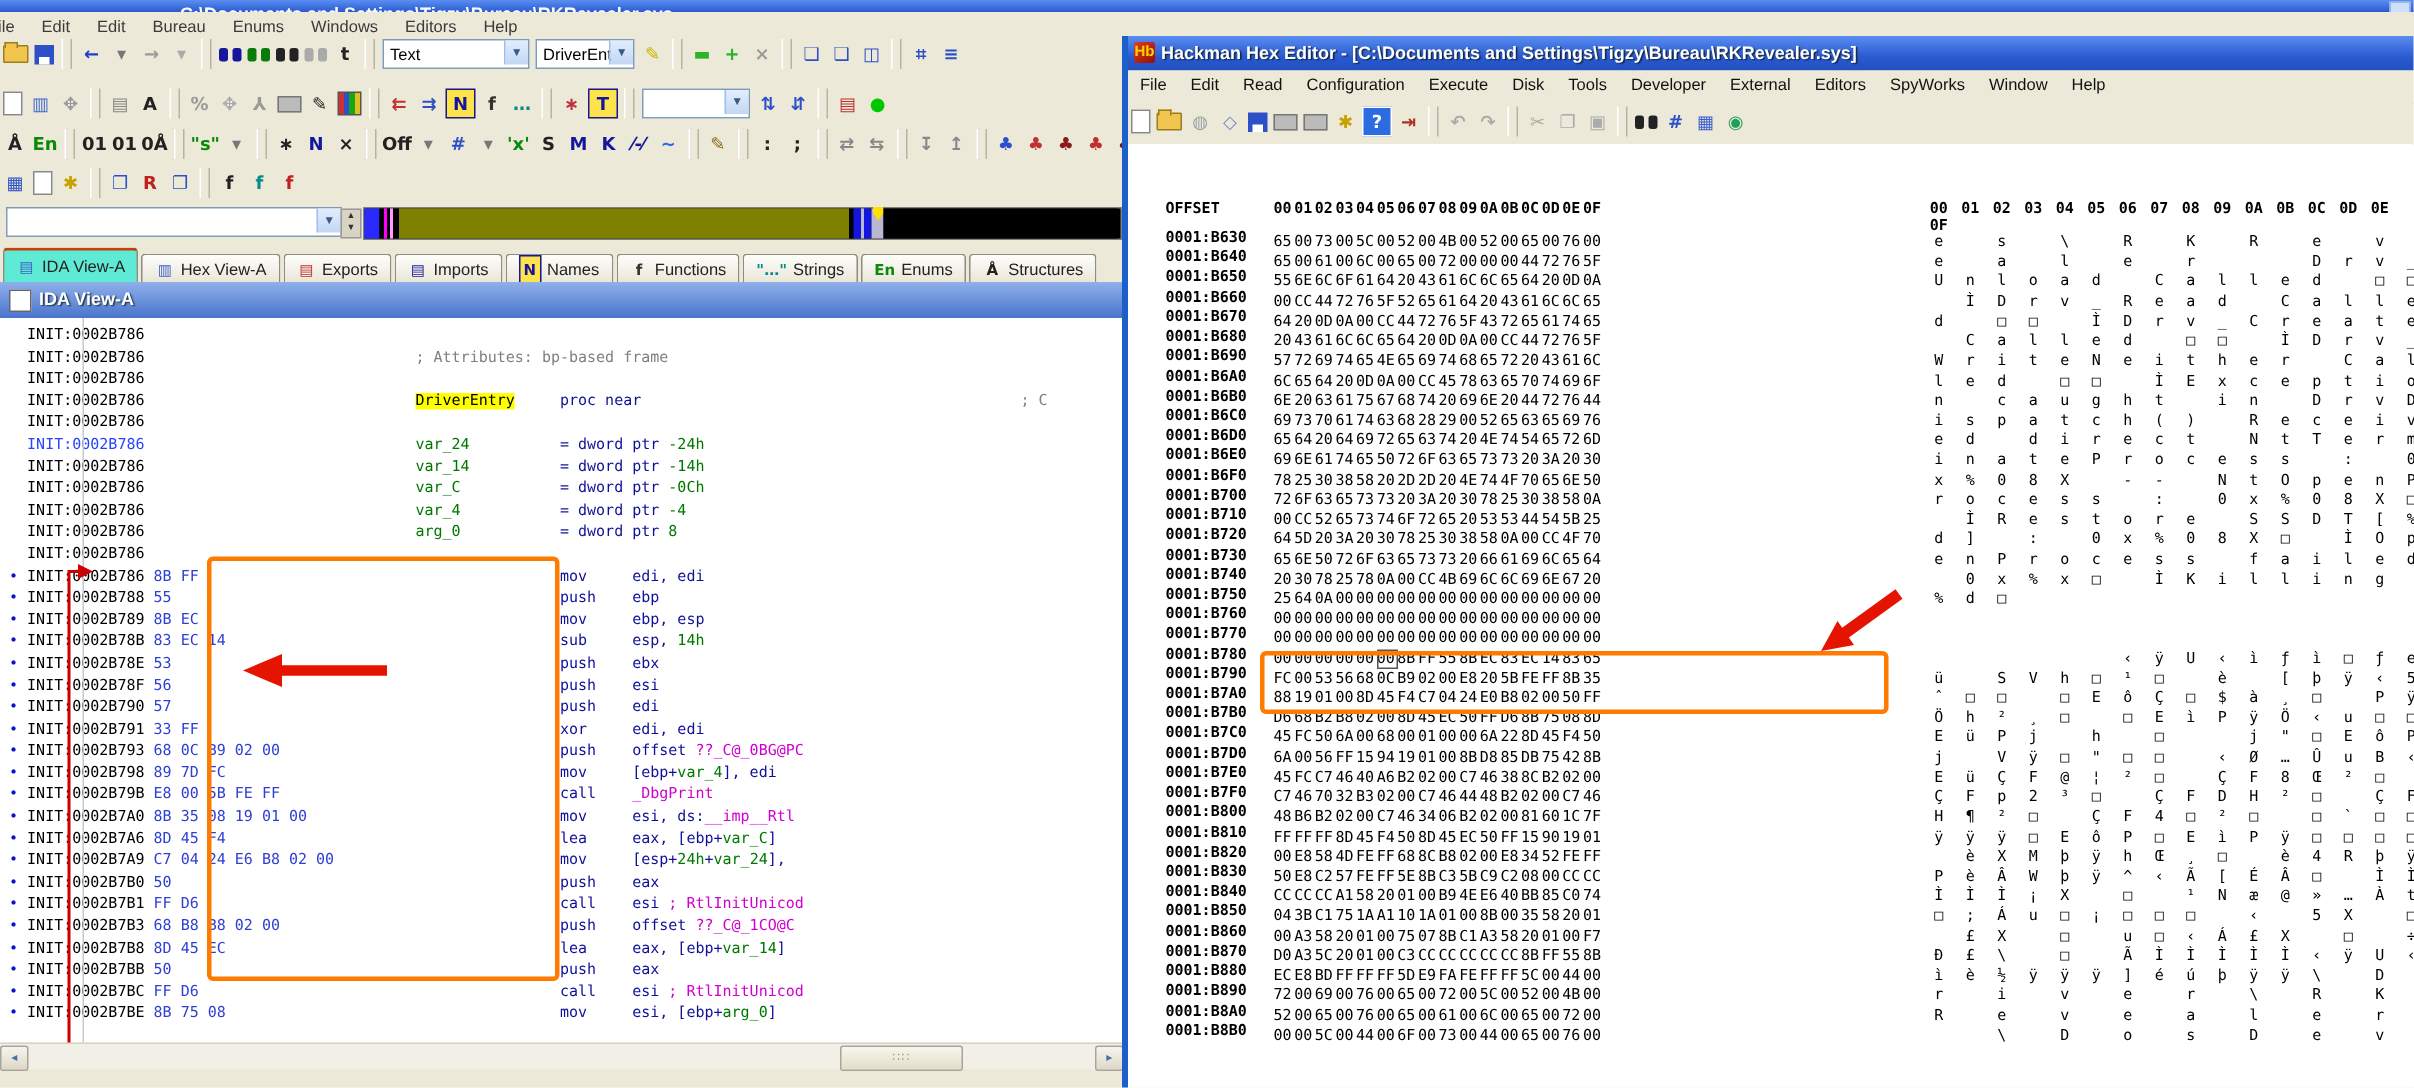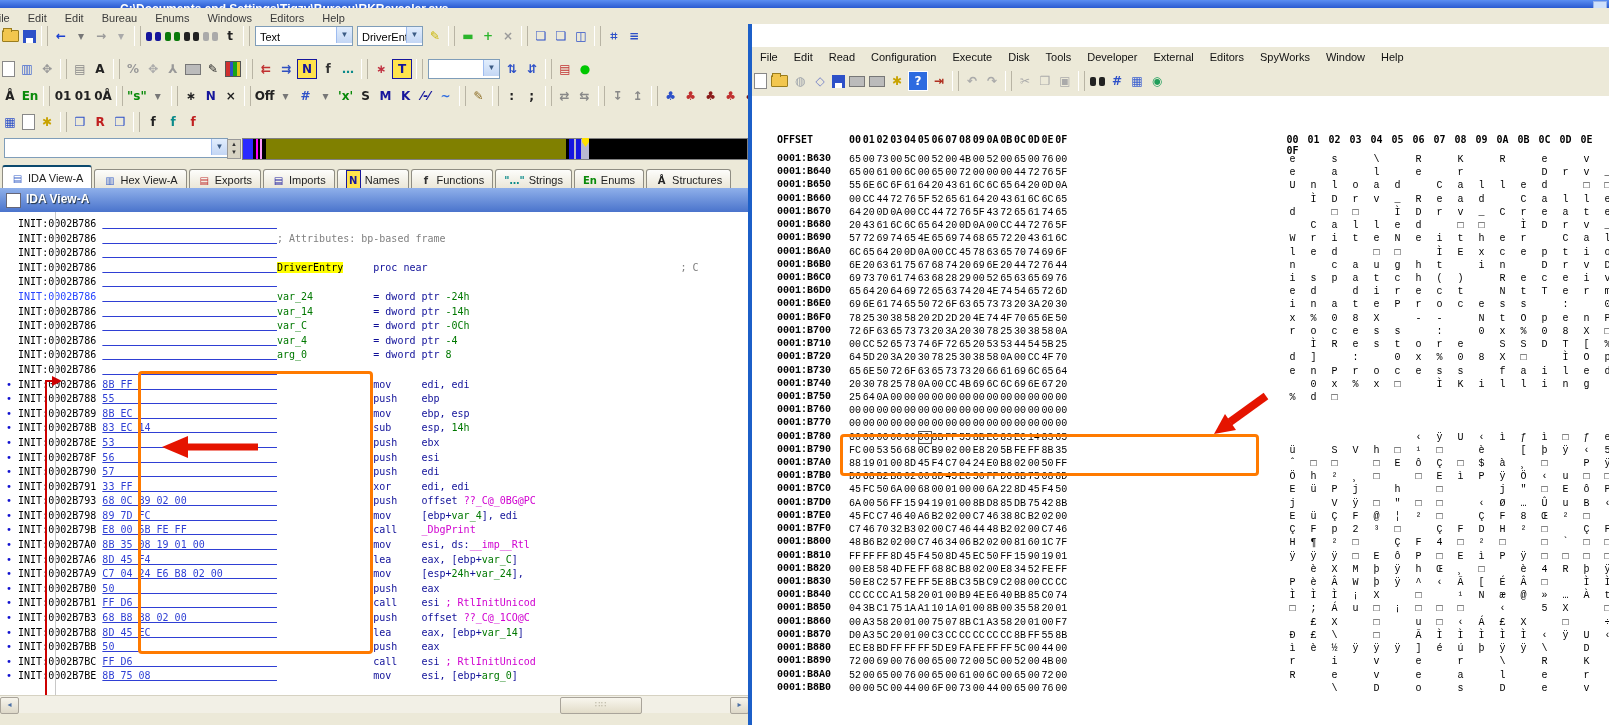--- a/index.html
+++ b/index.html
@@ -49,34 +49,34 @@
   #navband{position:absolute;left:242px;top:2px;width:504px;height:20px;border:1px solid #808080;background:#000;
     white-space:nowrap;font-size:0;}
   #navband .seg{display:inline-block;height:20px;}
   #nav-marker{position:absolute;top:-1px;width:7px;height:9px;background:#ffe000;
     clip-path:polygon(0 0,100% 0,100% 45%,50% 100%,0 45%);}
   
   #tabsrow{left:0;top:161px;width:748px;height:27px;background:#ece9d8;border-bottom:1px solid #fff;}
   .tab{display:inline-block;vertical-align:bottom;height:20px;line-height:20px;margin:4px 0 0 2px;padding:0 8px;
     font-size:11px;color:#222;background:linear-gradient(180deg,#fdfdfb,#e8e4d4);
     border:1px solid #8f8d83;border-bottom:none;border-radius:3px 3px 0 0;}
-  .tab.active{background:#ffffff;height:23px;line-height:22px;border-top:2px solid #0c4a6e;font-weight:normal;}
+  .tab.active{background:#5eead4;height:23px;line-height:22px;border-top:2px solid #c2410c;font-weight:normal;}
   .tab .tic{display:inline-block;min-width:13px;font-size:10px;font-weight:bold;margin-right:4px;text-align:center;
     font-family:"DejaVu Sans",sans-serif;}
   
   #mdititle{left:0;top:188px;width:748px;height:24px;
     background:linear-gradient(180deg,#8fb0ea,#4a74cc);color:#fff;font-weight:bold;font-size:12px;}
   #mdititle .tic{display:inline-block;width:13px;height:13px;background:#fff;border:1px solid #667;margin:5px 5px 0 6px;vertical-align:top;}
   #mdititle .t{display:inline-block;margin-top:4px;text-shadow:1px 1px 1px #234;}
   
   #listing{left:0;top:212px;width:748px;height:483px;background:#fff;overflow:hidden;
     font-family:"DejaVu Sans Mono","DejaVu Sans",monospace;font-size:10px;white-space:pre;padding-top:5px;}
   #listing .ln{height:14.6px;line-height:14.6px;padding-left:6px;}
   .tok-p{color:#000;} .tok-addr{color:#000;} .tok-addrb{color:#2745ff;}
-  .tok-dot{color:#1010d0;} .tok-byt{color:#2f3fd4;text-decoration:underline;} .tok-kw{color:#101099;}
+  .tok-dot{color:#1010d0;} .tok-byt{color:#2f3fd4;} .tok-kw{color:#101099;}
   .tok-num{color:#007800;} .tok-var{color:#007800;} .tok-name{color:#d000d0;}
   .tok-cmt{color:#808080;} .tok-hl{color:#000;background:#ffff00;}
   #listing-gutterline{left:55px;top:212px;width:1px;height:483px;background:#c8c8c8;}
   
   #hscroll{left:0;top:695px;width:748px;height:17px;background:#f2f0e6;border-top:1px solid #d6d2c2;}
   .sbtn{position:absolute;top:1px;width:17px;height:15px;background:linear-gradient(180deg,#f6f4ec,#ddd8c8);
     border:1px solid #a9a49a;border-radius:2px;font-size:8px;text-align:center;line-height:14px;color:#4a6fa5;}
   #sb-thumb{position:absolute;left:560px;top:1px;width:80px;height:15px;
     background:linear-gradient(180deg,#f8f6ee,#e2dcc8);border:1px solid #a9a49a;border-radius:2px;
     text-align:center;line-height:13px;font-size:8px;color:#9a947e;letter-spacing:1px;}
@@ -95,21 +95,21 @@
   #hm-toolbar{position:absolute;left:0;top:44px;width:857px;height:28px;background:#ece9d8;
     border-bottom:1px solid #d8d4c4;white-space:nowrap;}
   
   #hexview{position:absolute;left:0;top:72px;width:857px;height:629px;background:#fff;
     font-family:"DejaVu Sans Mono","DejaVu Sans",monospace;color:#000;}
   .hxhead{position:absolute;top:38px;height:13px;font-weight:bold;font-size:10px;}
   #hx-offlbl{left:25px;}
   .hcell{display:inline-block;width:13.75px;font-size:10px;text-align:left;}
   .acell{display:inline-block;width:21px;font-size:10px;text-align:center;}
   #hexrows{position:absolute;left:0;top:56px;width:857px;}
-  .hxr{height:13.23px;line-height:13.23px;white-space:nowrap;font-family:Liberation Mono, monospace;}
+  .hxr{height:13.23px;line-height:13.23px;white-space:nowrap;}
   .hxr .off{position:absolute;left:25px;font-weight:bold;font-size:10px;display:inline-block;}
   .hxr .hexs{position:absolute;left:97px;}
   .hxr .ascs{position:absolute;left:530px;}
   .cur{outline:1px solid #555;outline-offset:-1px;}
   
   .obox{border:3px solid #ff7a00;border-radius:4px;background:transparent;}
   #svg-ov{left:0;top:0;pointer-events:none;}
 </style>
 </head>
 <body>
@@ -146,20 +146,23 @@
 <div id="listing" class="abs"><div class="ln"><span class="tok-p">  </span><span class="tok-addr">INIT:0002B786</span><span class="tok-p"> </span><span class="tok-byt">                             </span><span class="tok-p">                </span></div><div class="ln"><span class="tok-p">  </span><span class="tok-addr">INIT:0002B786</span><span class="tok-p"> </span><span class="tok-byt">                             </span><span class="tok-cmt">; Attributes: bp-based frame</span></div><div class="ln"><span class="tok-p">  </span><span class="tok-addr">INIT:0002B786</span><span class="tok-p"> </span><span class="tok-byt">                             </span><span class="tok-p">                </span></div><div class="ln"><span class="tok-p">  </span><span class="tok-addr">INIT:0002B786</span><span class="tok-p"> </span><span class="tok-byt">                             </span><span class="tok-hl">DriverEntry</span><span class="tok-p">     </span><span class="tok-kw">proc near</span><span class="tok-p">                                          </span><span class="tok-cmt">; C</span></div><div class="ln"><span class="tok-p">  </span><span class="tok-addr">INIT:0002B786</span><span class="tok-p"> </span><span class="tok-byt">                             </span><span class="tok-p">                </span></div><div class="ln"><span class="tok-p">  </span><span class="tok-addrb">INIT:0002B786</span><span class="tok-p"> </span><span class="tok-byt">                             </span><span class="tok-var">var_24</span><span class="tok-p">          </span><span class="tok-kw">= dword ptr </span><span class="tok-num">-24h</span></div><div class="ln"><span class="tok-p">  </span><span class="tok-addr">INIT:0002B786</span><span class="tok-p"> </span><span class="tok-byt">                             </span><span class="tok-var">var_14</span><span class="tok-p">          </span><span class="tok-kw">= dword ptr </span><span class="tok-num">-14h</span></div><div class="ln"><span class="tok-p">  </span><span class="tok-addr">INIT:0002B786</span><span class="tok-p"> </span><span class="tok-byt">                             </span><span class="tok-var">var_C</span><span class="tok-p">           </span><span class="tok-kw">= dword ptr </span><span class="tok-num">-0Ch</span></div><div class="ln"><span class="tok-p">  </span><span class="tok-addr">INIT:0002B786</span><span class="tok-p"> </span><span class="tok-byt">                             </span><span class="tok-var">var_4</span><span class="tok-p">           </span><span class="tok-kw">= dword ptr </span><span class="tok-num">-4</span></div><div class="ln"><span class="tok-p">  </span><span class="tok-addr">INIT:0002B786</span><span class="tok-p"> </span><span class="tok-byt">                             </span><span class="tok-var">arg_0</span><span class="tok-p">           </span><span class="tok-kw">= dword ptr </span><span class="tok-num">8</span></div><div class="ln"><span class="tok-p">  </span><span class="tok-addr">INIT:0002B786</span><span class="tok-p"> </span><span class="tok-byt">                             </span><span class="tok-p">                </span></div><div class="ln"><span class="tok-dot">• </span><span class="tok-addr">INIT:0002B786</span><span class="tok-p"> </span><span class="tok-byt">8B FF                        </span><span class="tok-p">                </span><span class="tok-kw">mov     </span><span class="tok-kw">edi, edi</span></div><div class="ln"><span class="tok-dot">• </span><span class="tok-addr">INIT:0002B788</span><span class="tok-p"> </span><span class="tok-byt">55                           </span><span class="tok-p">                </span><span class="tok-kw">push    </span><span class="tok-kw">ebp</span></div><div class="ln"><span class="tok-dot">• </span><span class="tok-addr">INIT:0002B789</span><span class="tok-p"> </span><span class="tok-byt">8B EC                        </span><span class="tok-p">                </span><span class="tok-kw">mov     </span><span class="tok-kw">ebp, esp</span></div><div class="ln"><span class="tok-dot">• </span><span class="tok-addr">INIT:0002B78B</span><span class="tok-p"> </span><span class="tok-byt">83 EC 14                     </span><span class="tok-p">                </span><span class="tok-kw">sub     </span><span class="tok-kw">esp, </span><span class="tok-num">14h</span></div><div class="ln"><span class="tok-dot">• </span><span class="tok-addr">INIT:0002B78E</span><span class="tok-p"> </span><span class="tok-byt">53                           </span><span class="tok-p">                </span><span class="tok-kw">push    </span><span class="tok-kw">ebx</span></div><div class="ln"><span class="tok-dot">• </span><span class="tok-addr">INIT:0002B78F</span><span class="tok-p"> </span><span class="tok-byt">56                           </span><span class="tok-p">                </span><span class="tok-kw">push    </span><span class="tok-kw">esi</span></div><div class="ln"><span class="tok-dot">• </span><span class="tok-addr">INIT:0002B790</span><span class="tok-p"> </span><span class="tok-byt">57                           </span><span class="tok-p">                </span><span class="tok-kw">push    </span><span class="tok-kw">edi</span></div><div class="ln"><span class="tok-dot">• </span><span class="tok-addr">INIT:0002B791</span><span class="tok-p"> </span><span class="tok-byt">33 FF                        </span><span class="tok-p">                </span><span class="tok-kw">xor     </span><span class="tok-kw">edi, edi</span></div><div class="ln"><span class="tok-dot">• </span><span class="tok-addr">INIT:0002B793</span><span class="tok-p"> </span><span class="tok-byt">68 0C B9 02 00               </span><span class="tok-p">                </span><span class="tok-kw">push    </span><span class="tok-kw">offset </span><span class="tok-name">??_C@_0BG@PC</span></div><div class="ln"><span class="tok-dot">• </span><span class="tok-addr">INIT:0002B798</span><span class="tok-p"> </span><span class="tok-byt">89 7D FC                     </span><span class="tok-p">                </span><span class="tok-kw">mov     </span><span class="tok-kw">[ebp+</span><span class="tok-var">var_4</span><span class="tok-kw">], edi</span></div><div class="ln"><span class="tok-dot">• </span><span class="tok-addr">INIT:0002B79B</span><span class="tok-p"> </span><span class="tok-byt">E8 00 5B FE FF               </span><span class="tok-p">                </span><span class="tok-kw">call    </span><span class="tok-name">_DbgPrint</span></div><div class="ln"><span class="tok-dot">• </span><span class="tok-addr">INIT:0002B7A0</span><span class="tok-p"> </span><span class="tok-byt">8B 35 08 19 01 00            </span><span class="tok-p">                </span><span class="tok-kw">mov     </span><span class="tok-kw">esi, ds:</span><span class="tok-name">__imp__Rtl</span></div><div class="ln"><span class="tok-dot">• </span><span class="tok-addr">INIT:0002B7A6</span><span class="tok-p"> </span><span class="tok-byt">8D 45 F4                     </span><span class="tok-p">                </span><span class="tok-kw">lea     </span><span class="tok-kw">eax, [ebp+</span><span class="tok-var">var_C</span><span class="tok-kw">]</span></div><div class="ln"><span class="tok-dot">• </span><span class="tok-addr">INIT:0002B7A9</span><span class="tok-p"> </span><span class="tok-byt">C7 04 24 E6 B8 02 00         </span><span class="tok-p">                </span><span class="tok-kw">mov     </span><span class="tok-kw">[esp+</span><span class="tok-num">24h</span><span class="tok-kw">+</span><span class="tok-var">var_24</span><span class="tok-kw">], </span></div><div class="ln"><span class="tok-dot">• </span><span class="tok-addr">INIT:0002B7B0</span><span class="tok-p"> </span><span class="tok-byt">50                           </span><span class="tok-p">                </span><span class="tok-kw">push    </span><span class="tok-kw">eax</span></div><div class="ln"><span class="tok-dot">• </span><span class="tok-addr">INIT:0002B7B1</span><span class="tok-p"> </span><span class="tok-byt">FF D6                        </span><span class="tok-p">                </span><span class="tok-kw">call    </span><span class="tok-kw">esi </span><span class="tok-name">; RtlInitUnicod</span></div><div class="ln"><span class="tok-dot">• </span><span class="tok-addr">INIT:0002B7B3</span><span class="tok-p"> </span><span class="tok-byt">68 B8 B8 02 00               </span><span class="tok-p">                </span><span class="tok-kw">push    </span><span class="tok-kw">offset </span><span class="tok-name">??_C@_1CO@C</span></div><div class="ln"><span class="tok-dot">• </span><span class="tok-addr">INIT:0002B7B8</span><span class="tok-p"> </span><span class="tok-byt">8D 45 EC                     </span><span class="tok-p">                </span><span class="tok-kw">lea     </span><span class="tok-kw">eax, [ebp+</span><span class="tok-var">var_14</span><span class="tok-kw">]</span></div><div class="ln"><span class="tok-dot">• </span><span class="tok-addr">INIT:0002B7BB</span><span class="tok-p"> </span><span class="tok-byt">50                           </span><span class="tok-p">                </span><span class="tok-kw">push    </span><span class="tok-kw">eax</span></div><div class="ln"><span class="tok-dot">• </span><span class="tok-addr">INIT:0002B7BC</span><span class="tok-p"> </span><span class="tok-byt">FF D6                        </span><span class="tok-p">                </span><span class="tok-kw">call    </span><span class="tok-kw">esi </span><span class="tok-name">; RtlInitUnicod</span></div><div class="ln"><span class="tok-dot">• </span><span class="tok-addr">INIT:0002B7BE</span><span class="tok-p"> </span><span class="tok-byt">8B 75 08                     </span><span class="tok-p">                </span><span class="tok-kw">mov     </span><span class="tok-kw">esi, [ebp+</span><span class="tok-var">arg_0</span><span class="tok-kw">]</span></div></div>
 <div id="listing-gutterline" class="abs"></div>
 
 <div id="hscroll" class="abs">
   <span class="sbtn" style="left:0">◂</span>
   <span id="sb-thumb">∷∷</span>
   <span class="sbtn" style="left:730px">▸</span>
 </div>
 
 <div id="hackman" class="abs">
+  <div id="hm-title">
+    <span class="hic">Hb</span><span class="t">Hackman Hex Editor - [C:\Documents and Settings\Tigzy\Bureau\RKRevealer.sys]</span>
+  </div>
   <div id="hm-menubar">
       <div id="hm-menu"><span class="mi">File</span><span class="mi">Edit</span><span class="mi">Read</span><span class="mi">Configuration</span><span class="mi">Execute</span><span class="mi">Disk</span><span class="mi">Tools</span><span class="mi">Developer</span><span class="mi">External</span><span class="mi">Editors</span><span class="mi">SpyWorks</span><span class="mi">Window</span><span class="mi">Help</span></div>
     </div>
   <div id="hm-toolbar"><span class="icp"></span><span class="icf"></span><span class="ti" style="color: rgb(154, 160, 168);">◍</span><span class="ti" style="color: rgb(122, 134, 200);">◇</span><span class="icd"></span><span class="icpr"></span><span class="icpr"></span><span class="ti" style="color: rgb(200, 162, 0);">✱</span><span class="ti" style="color: rgb(255, 255, 255); background: rgb(45, 107, 224); border: 1px solid rgb(255, 255, 255);">?</span><span class="ti" style="color: rgb(176, 48, 32);">⇥</span><span class="sep"></span><span class="ti" style="color: rgb(170, 170, 170);">↶</span><span class="ti" style="color: rgb(170, 170, 170);">↷</span><span class="sep"></span><span class="ti" style="color: rgb(170, 170, 170);">✂</span><span class="ti" style="color: rgb(170, 170, 170);">❐</span><span class="ti" style="color: rgb(170, 170, 170);">▣</span><span class="sep"></span><span class="icbn" style="color: rgb(34, 34, 34);"></span><span class="ti" style="color: rgb(45, 80, 200);">#</span><span class="ti" style="color: rgb(58, 95, 208);">▦</span><span class="ti" style="color: rgb(31, 158, 90);">◉</span></div>
   <div id="hexview">
     <span class="hxhead" id="hx-offlbl">OFFSET</span>
     <span class="hxhead" id="hx-hexhead" style="left:97px"><span class="hcell">00</span><span class="hcell">01</span><span class="hcell">02</span><span class="hcell">03</span><span class="hcell">04</span><span class="hcell">05</span><span class="hcell">06</span><span class="hcell">07</span><span class="hcell">08</span><span class="hcell">09</span><span class="hcell">0A</span><span class="hcell">0B</span><span class="hcell">0C</span><span class="hcell">0D</span><span class="hcell">0E</span><span class="hcell">0F</span></span>
     <span class="hxhead" id="hx-aschead" style="left:530px"><span class="acell">00</span><span class="acell">01</span><span class="acell">02</span><span class="acell">03</span><span class="acell">04</span><span class="acell">05</span><span class="acell">06</span><span class="acell">07</span><span class="acell">08</span><span class="acell">09</span><span class="acell">0A</span><span class="acell">0B</span><span class="acell">0C</span><span class="acell">0D</span><span class="acell">0E</span><span class="acell">0F</span></span>
     <div id="hexrows">
         <div class="hxr">

